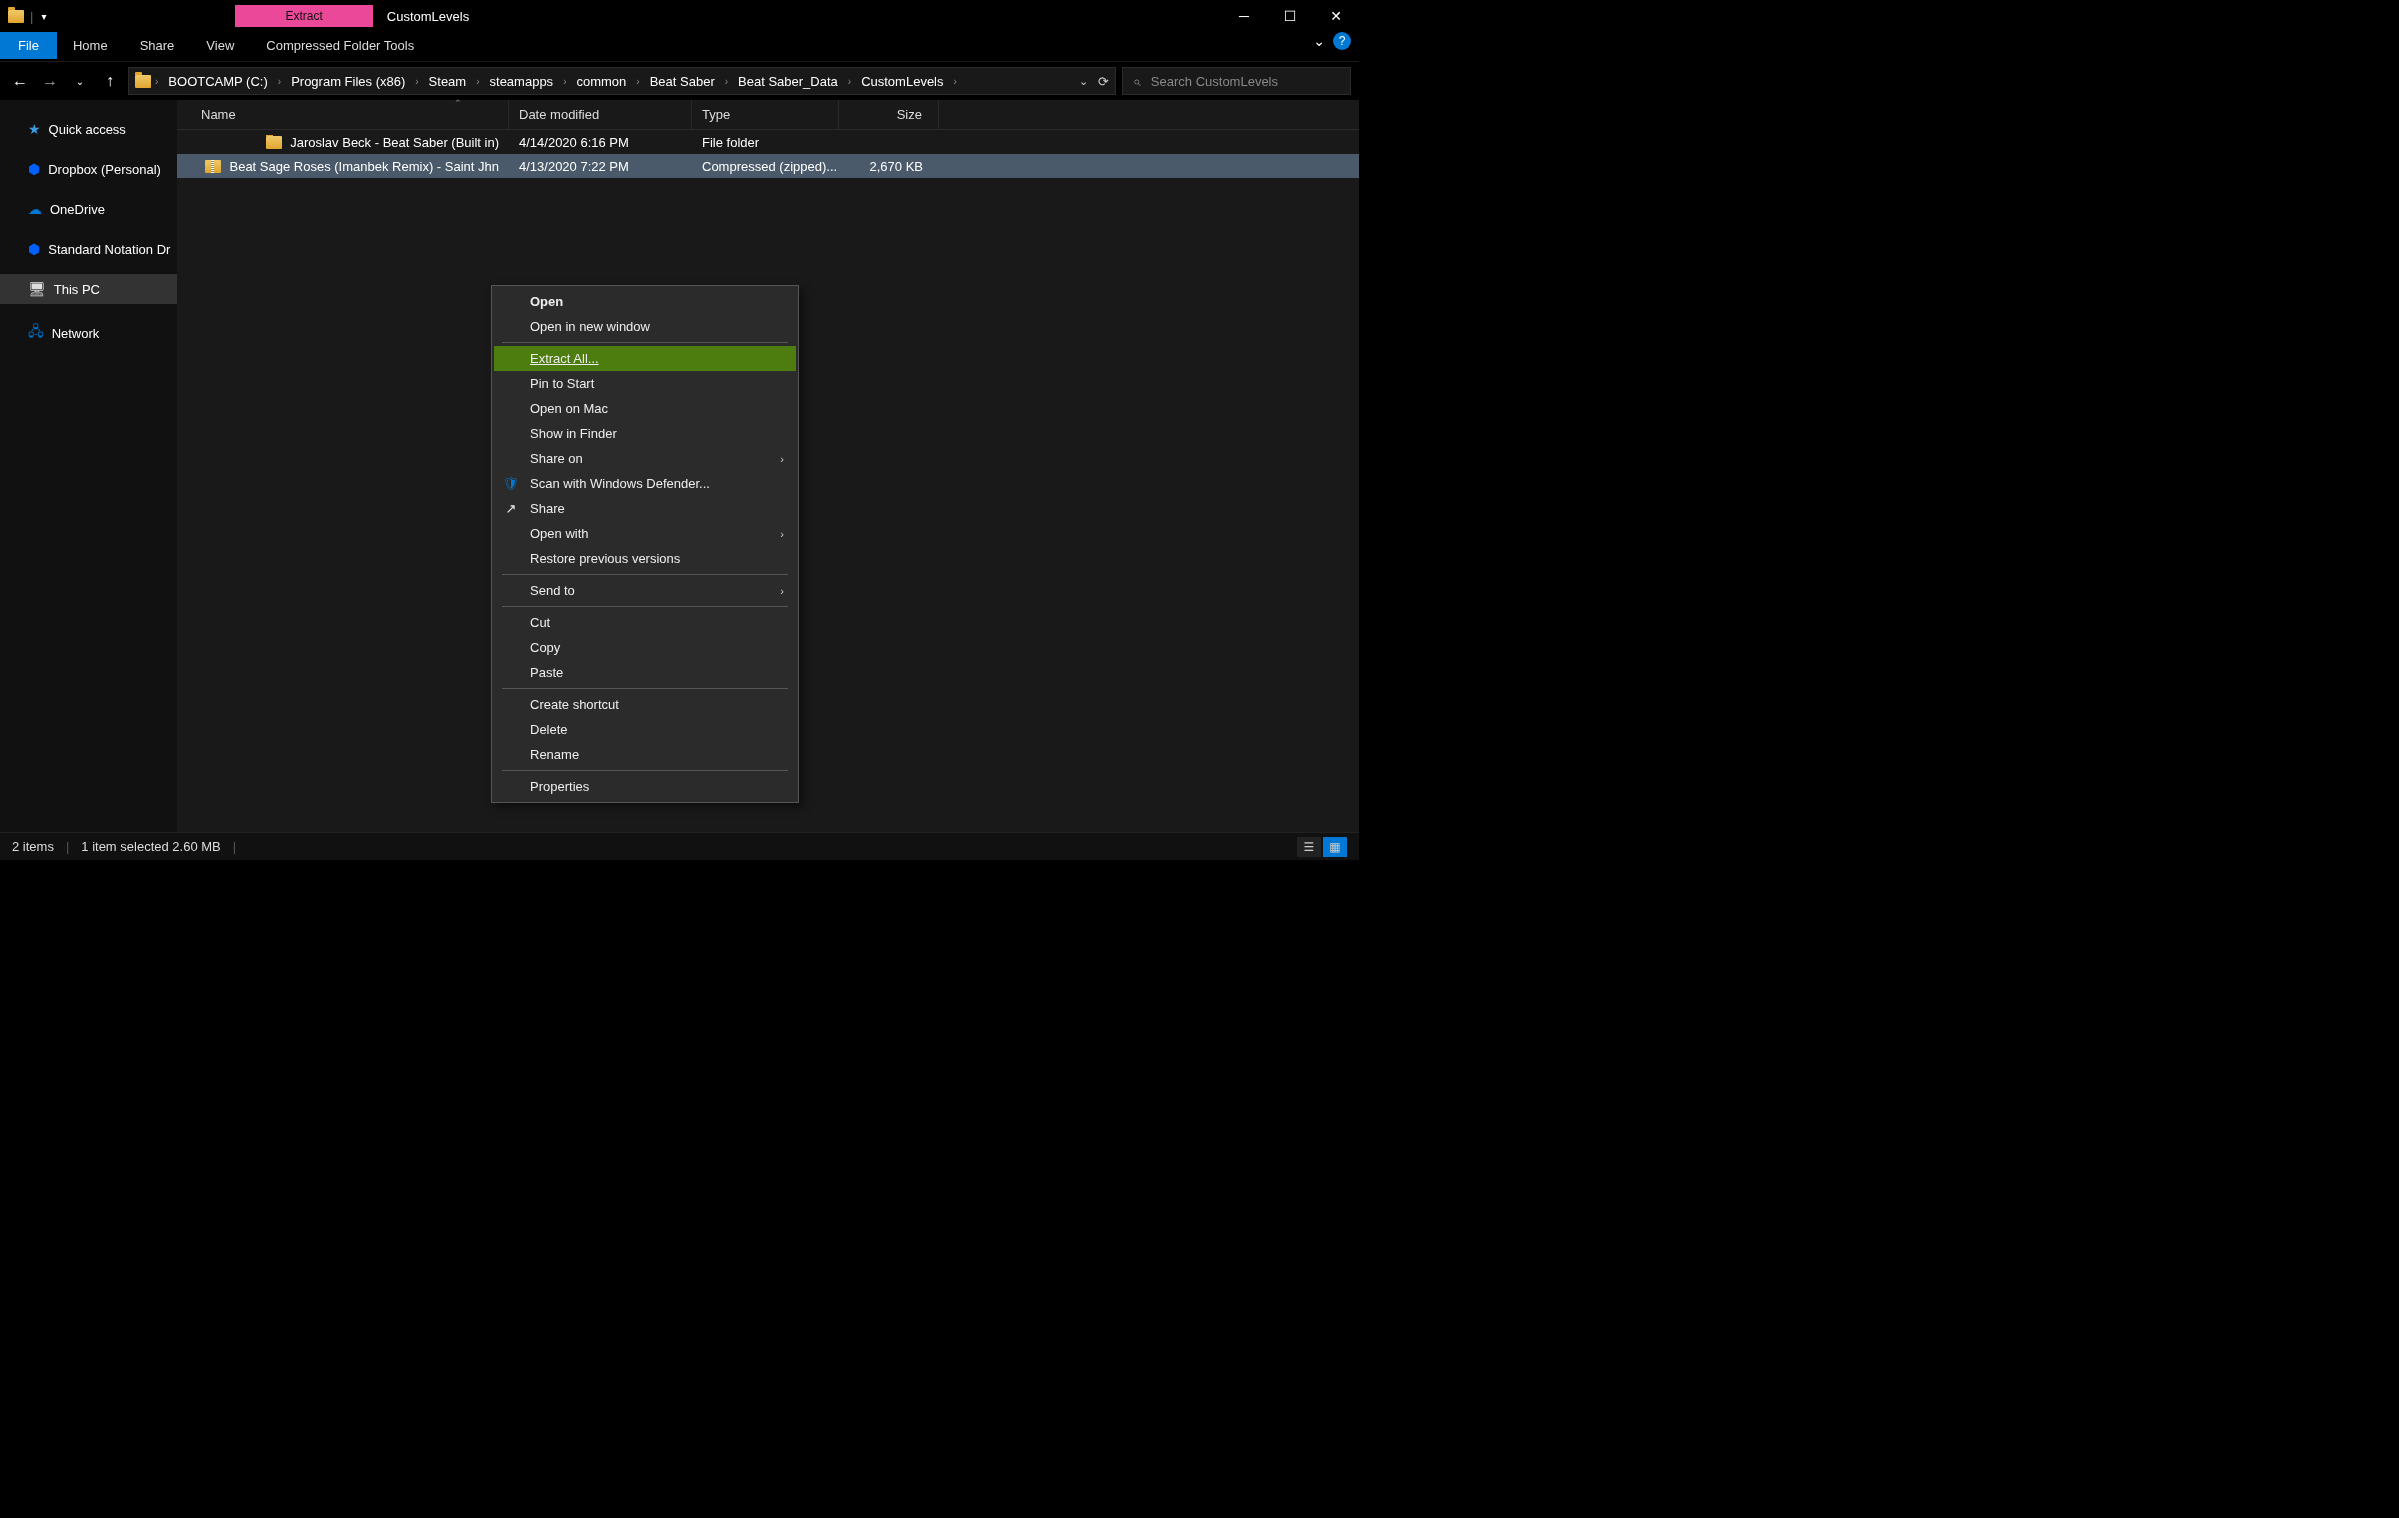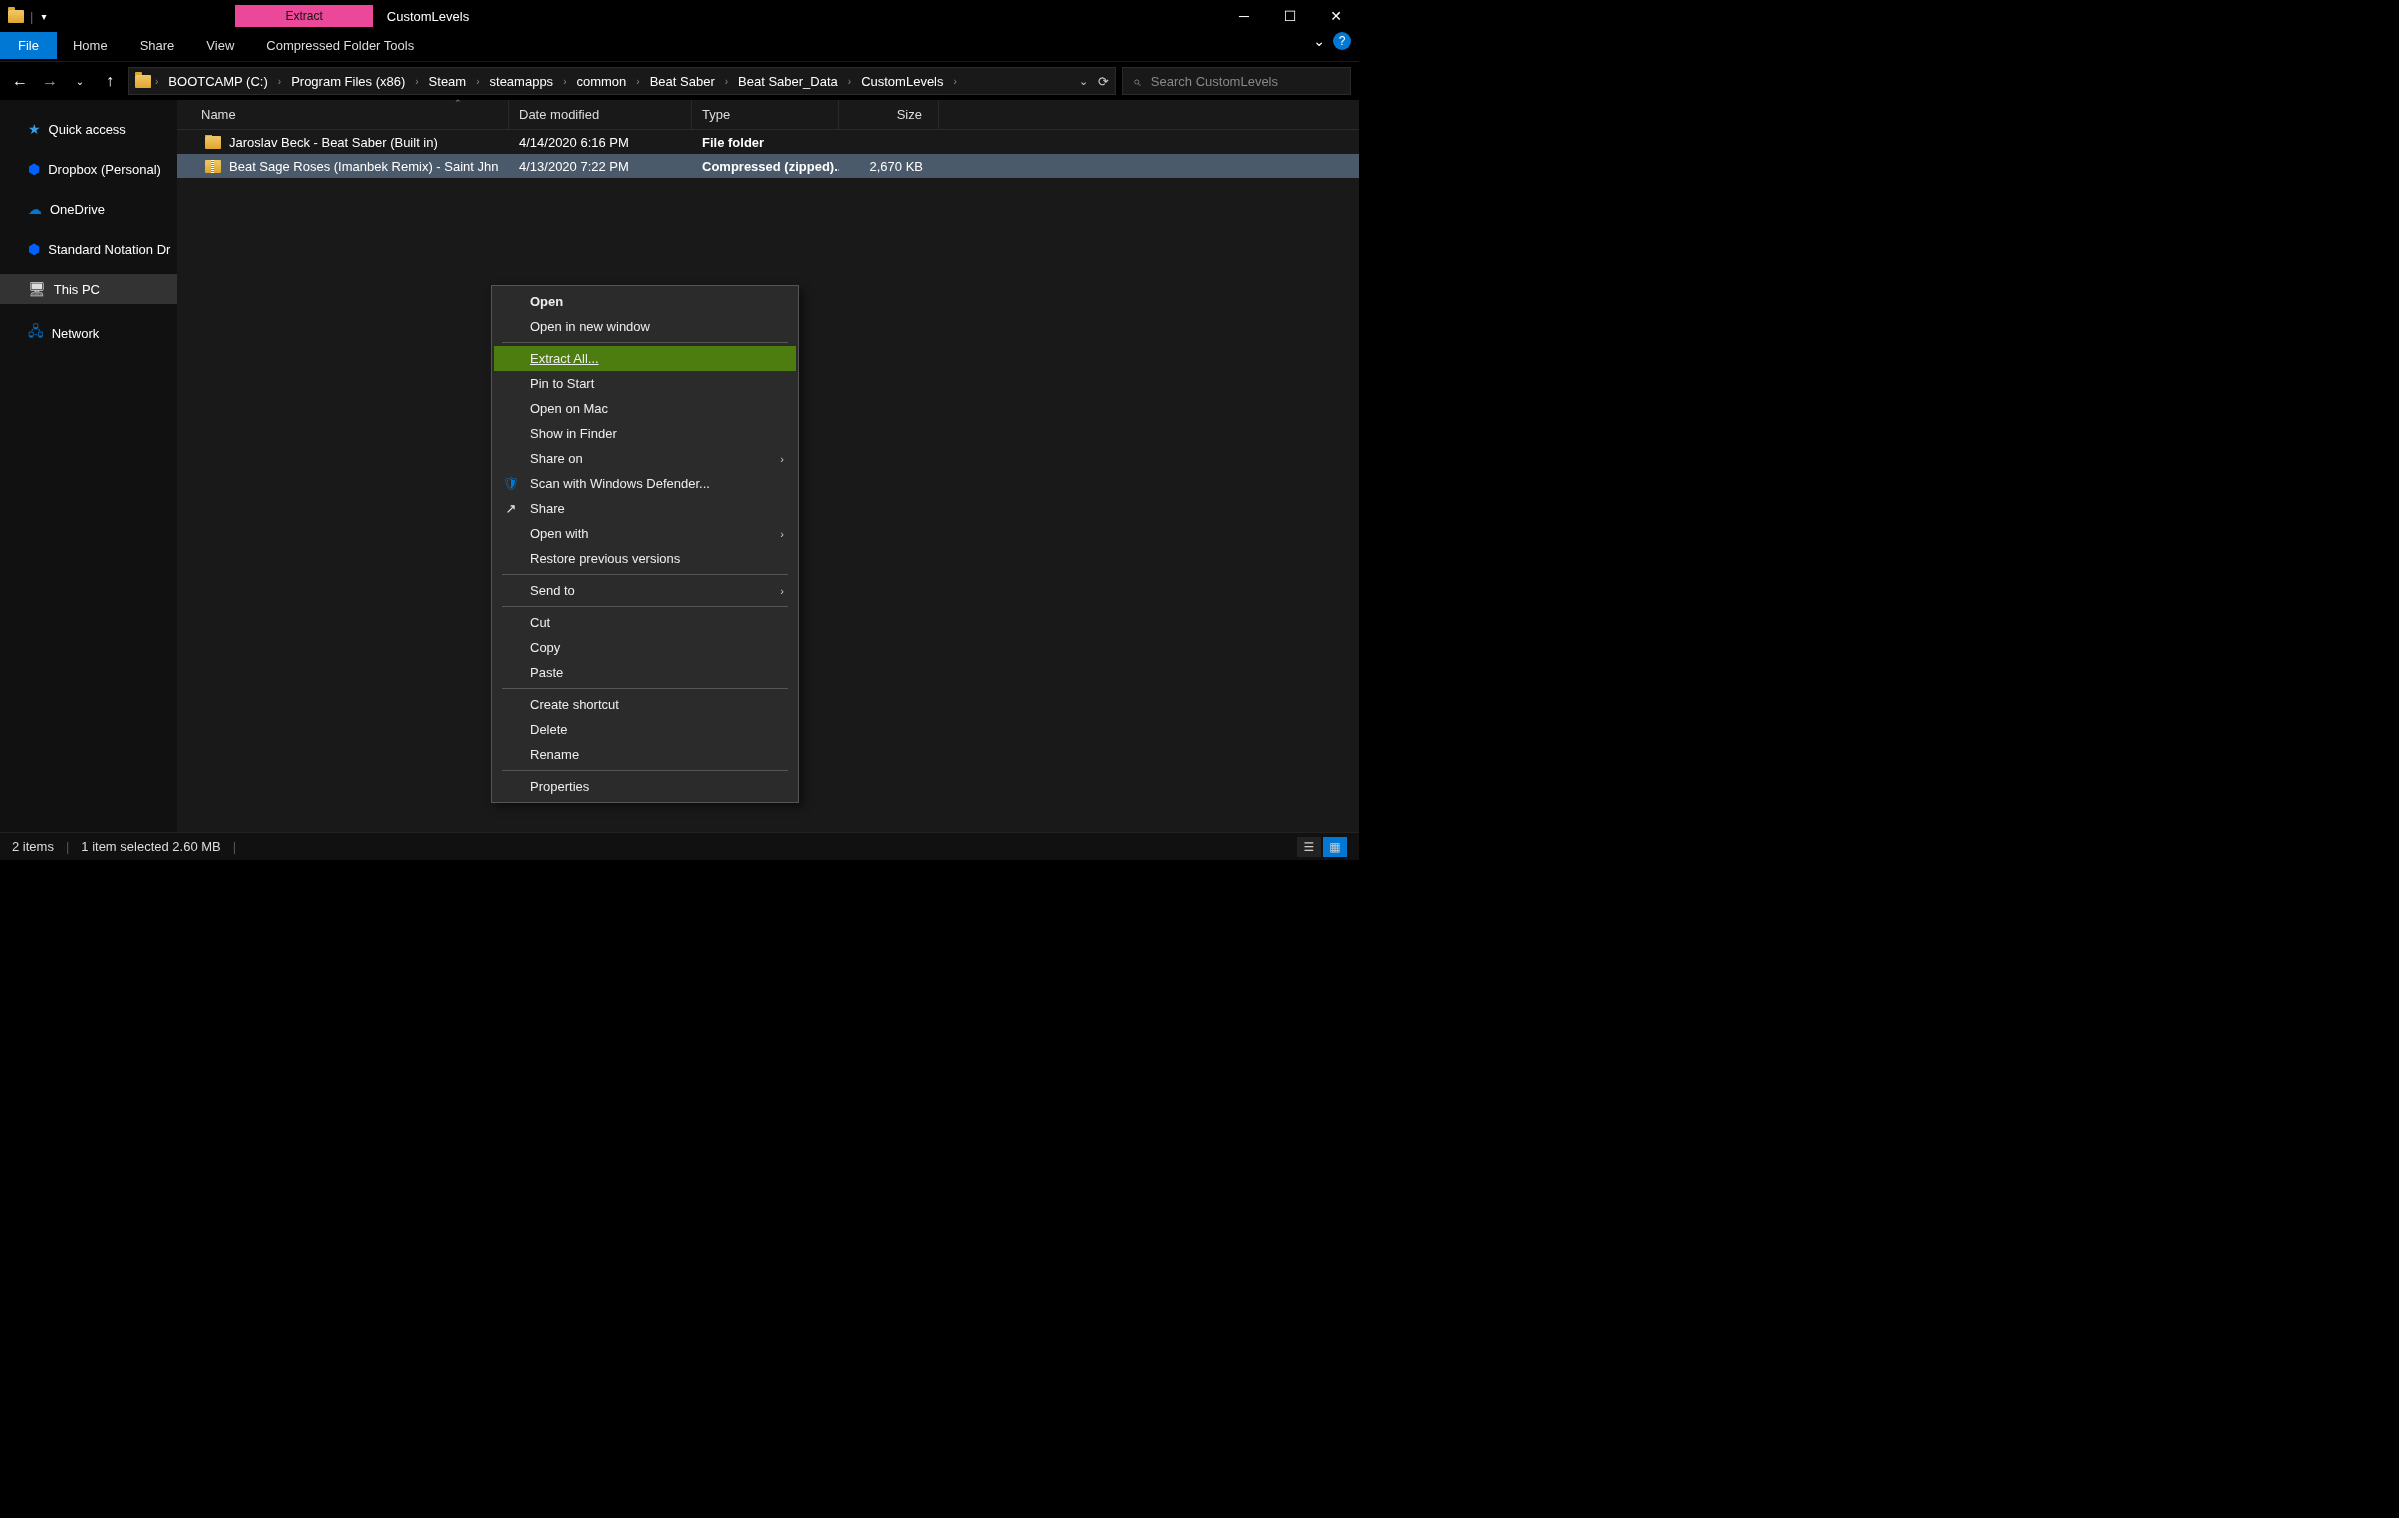--- a/index.html
+++ b/index.html
@@ -54,24 +54,24 @@
 .cols { display: flex; height: 30px; align-items: center; border-bottom: 1px solid #2a2a2a; color: #ddd; font-size: 13px; }
 .col { padding: 0 10px; border-right: 1px solid #2a2a2a; height: 100%; display: flex; align-items: center; }
 .col.name { width: 332px; padding-left: 24px; }
 .col.date { width: 183px; text-align: right; }
 .col.type { width: 147px; }
 .col.size { width: 100px; justify-content: flex-end; padding-right: 16px; }
 .sort-ind { position: absolute; left: 277px; top: -2px; color: #888; font-size: 9px; }
 
 .row { display: flex; height: 24px; align-items: center; font-size: 13px; }
 .row.sel { background: #4a5a6a; }
-.cell { padding: 0 10px; white-space: nowrap; overflow: hidden; }
+.cell { padding: 0 10px; white-space: nowrap; overflow: hidden; justify-content: flex-end; }
 .cell.name { width: 332px; display: flex; align-items: center; gap: 8px; padding-left: 28px; }
 .cell.date { width: 183px; }
-.cell.type { width: 147px; font-weight: bold; }
+.cell.type { width: 147px; }
 .cell.size { width: 100px; text-align: right; padding-right: 16px; }
 .zip-glyph { width: 16px; height: 13px; background: linear-gradient(#f0c869, #e0a62e); border-radius: 1px; position: relative; }
 .zip-glyph::after { content: ""; position: absolute; left: 6px; top: 0; bottom: 0; width: 3px; background: repeating-linear-gradient(#fff 0, #fff 1px, #888 1px, #888 2px); }
 
 
 .ctxmenu { position: absolute; left: 314px; top: 185px; width: 308px; background: #2b2b2b; border: 1px solid #555; box-shadow: 4px 4px 8px rgba(0,0,0,0.5); padding: 3px 2px; }
 .ctx-item { display: flex; align-items: center; height: 25px; padding: 0 14px 0 36px; color: #eee; font-size: 13px; position: relative; }
 .ctx-item.bold { font-weight: 600; }
 .ctx-item.hover { background: #4d7c0f; text-decoration: underline; }
 .ctx-sep { height: 1px; background: #555; margin: 3px 8px; }

